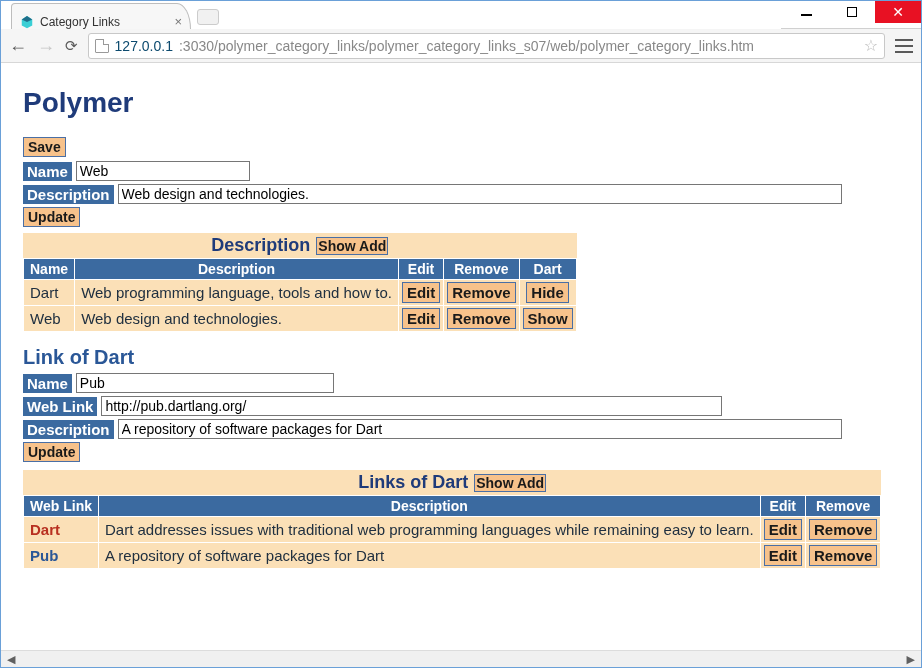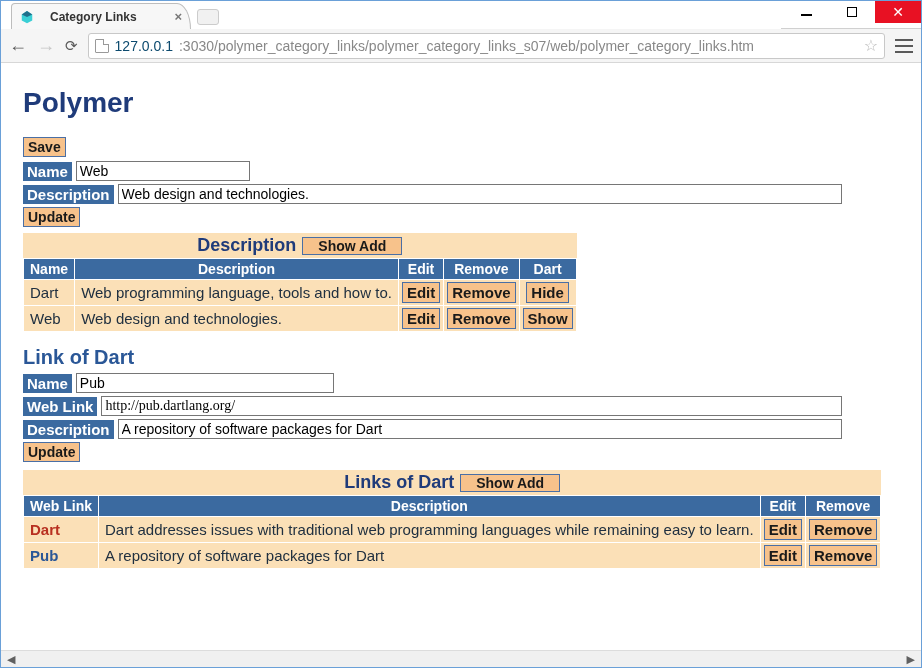--- a/index.html
+++ b/index.html
@@ -10,21 +10,21 @@
   .window { width:922px; height:668px; display:flex; flex-direction:column; background:#fff; border:1px solid #6aa0d8; }
   .titlebar { height:28px; background:#fff; border-bottom:1px solid #d0d0d0; display:flex; align-items:flex-start; justify-content:flex-end; position:relative; }
   .win-btns { display:flex; height:22px; }
   .win-btn { width:46px; height:22px; display:flex; align-items:center; justify-content:center; background:#fff; }
   .win-btn.close { background:#e81123; color:#fff; }
   .win-min-line { width:11px; height:1.5px; background:#000; margin-top:6px; }
   .win-max-box { width:10px; height:10px; border:1.5px solid #000; }
   .win-x { font-size:14px; font-weight:300; color:#fff; }
 
   .tabstrip { height:28px; display:flex; align-items:flex-end; padding-left:10px; background:#fff; position:absolute; left:0; top:0; right:140px; }
-  .tab { height:26px; min-width:180px; background:#f7f7f7; border:1px solid #bdbdbd; border-bottom:none; border-top-left-radius:4px; border-top-right-radius:14px 26px; display:flex; align-items:center; padding:0 8px 0 8px; gap:16px; font-size:12px; color:#333; position:relative;font-weight:bold; }
+  .tab { height:26px; min-width:180px; background:#f7f7f7; border:1px solid #bdbdbd; border-bottom:none; border-top-left-radius:4px; border-top-right-radius:14px 26px; display:flex; align-items:flex-end; padding:0 8px 0 8px; gap:6px; font-size:12px; color:#333; position:relative; }
   .tab .favicon { width:14px; height:14px; }
   .tab .x { margin-left:auto; color:#777; font-size:13px; }
   .newtab { width:22px; height:16px; margin-left:6px; margin-bottom:4px; background:#f1f1f1; border:1px solid #ccc; border-radius:3px; }
 
   .toolbar { height:34px; background:#f5f5f5; border-bottom:1px solid #d7d7d7; display:flex; align-items:center; padding:0 8px; gap:10px; }
   .nav-arrow { font-size:18px; color:#5a5a5a; }
   .nav-arrow.disabled { color:#c6c6c6; }
   .reload { font-size:15px; color:#5a5a5a; }
   .omnibox { flex:1; height:26px; border:1px solid #c8c8c8; border-radius:3px; background:#fff; display:flex; align-items:center; padding:0 6px; gap:6px; font-size:14px; color:#222; font-family: Arial, sans-serif; }
   .page-icon { width:14px; height:14px; border:1px solid #999; border-radius:1px; position:relative; }
@@ -34,21 +34,21 @@
   .omnibox .star { margin-left:auto; color:#b8b8b8; font-size:16px; }
   .menu-btn { width:18px; height:14px; display:flex; flex-direction:column; justify-content:space-between; }
   .menu-btn span { height:2px; background:#5a5a5a; }
 
   
   .viewport { flex:1; overflow:auto; position:relative; }
   .page { padding:18px 22px 30px 22px; color:#222; }
   h1.page-title { font-family: Verdana, Arial, sans-serif; font-size:28px; font-weight:bold; color:#1f3b7a; margin:6px 0 18px 0; }
 
   .btn { background:#f7c28b; border:1px solid #4a6fa5; color:#1a1a1a; font-family:inherit; font-size:14px; font-weight:bold; padding:1px 4px; cursor:pointer; }
-  .btn-small { font-size:14px; padding:0 15px; }
+  .btn-small { font-size:14px; padding:0 1px; }
 
   .label-chip { background:#3b6aa0; color:#fff; font-weight:bold; font-size:15px; padding:1px 4px; display:inline-block; }
   .form-row { display:flex; align-items:center; gap:4px; margin:3px 0; }
   .text-input { border:1px solid #767676; font-size:14px; padding:1px 3px; height:20px; font-family:inherit; }
 
   .section-header { background:#fbe0b7; padding:2px 6px; display:flex; align-items:center; justify-content:center; gap:6px; }
   .section-title { font-family: Verdana, Arial, sans-serif; font-size:18px; font-weight:bold; color:#1f3b7a; }
 
   table.grid { border-collapse:collapse; }
   table.grid th { background:#3b6aa0; color:#fff; font-weight:bold; font-size:14px; text-align:center; padding:2px 6px; border:1px solid #fff; }
@@ -163,21 +163,21 @@
       </div>
 
       
       <div class="subheader">Link of Dart</div>
       <div class="form-row">
         <span class="label-chip">Name</span>
         <input class="text-input" style="width: 258px;" value="Pub">
       </div>
       <div class="form-row">
         <span class="label-chip">Web Link</span>
-        <input class="text-input" style="width: 741px; font-family: Liberation Serif, serif;" value="http://pub.dartlang.org/">
+        <input class="text-input" style="width: 621px;" value="http://pub.dartlang.org/">
       </div>
       <div class="form-row">
         <span class="label-chip">Description</span>
         <input class="text-input" style="width: 724px;" value="A repository of software packages for Dart">
       </div>
       <div><button class="btn">Update</button></div>
 
       
       <div style="margin-top:8px; display:inline-block;">
         <div class="section-header" style="width:100%;">

